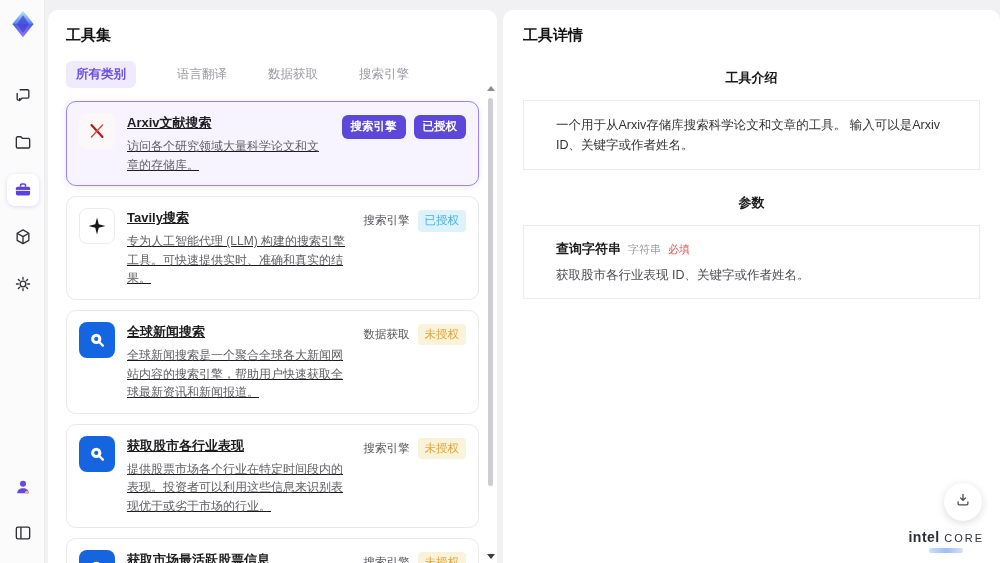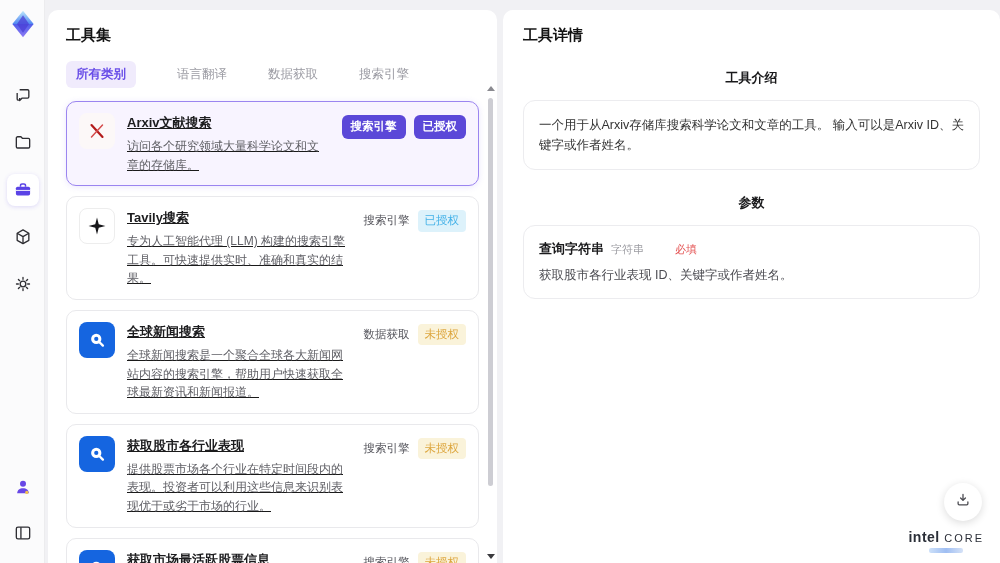--- a/index.html
+++ b/index.html
@@ -48,26 +48,26 @@
   .badge.style-blue{background:#ddf2fb;color:#45b2e8;padding:5px 7px;border-radius:4px;}
   .badge.style-warn{background:#faf3da;color:#dda63e;padding:5px 7px;border-radius:4px;}
   
   .scrollbar{position:absolute;right:2px;top:76px;bottom:4px;width:9px;}
   .scroll-arrow{position:absolute;left:1px;width:0;height:0;border-left:4px solid transparent;border-right:4px solid transparent;}
   .scroll-arrow.up{top:0;border-bottom:5px solid #8a8a90;}
   .scroll-arrow.down{bottom:0;border-top:5px solid #3a3a3e;}
   .scroll-thumb{position:absolute;left:2px;top:12px;height:82%;width:5px;background:#cdcdd3;border-radius:3px;cursor:grab;}
   
   .section-head{font-size:13px;font-weight:bold;color:#19191b;margin-top:24px;text-align:center;}
-  .detail-box{margin-top:13px;border:1px solid #ececef;border-radius:12px;background:#fff;padding:14px 15px;}
+  .detail-box{margin-top:13px;border:1px solid #ececef;border-radius:0;background:#fff;padding:14px 32px;}
   .intro-text{font-size:12.5px;color:#333;line-height:1.6;}
   .param-line{display:flex;align-items:baseline;gap:7px;}
   .param-name{font-size:13px;font-weight:bold;color:#1c1c1e;}
   .param-type{font-size:11px;color:#9a9aa0;}
-  .param-required{font-size:11px;color:#e45454;margin-left:24px;}
+  .param-required{font-size:11px;color:#e45454;}
   .param-desc{font-size:12.5px;color:#4c4c52;margin-top:9px;}
   
   .fab{position:absolute;right:18px;bottom:42px;width:38px;height:38px;border-radius:50%;background:#fff;
        box-shadow:0 2px 8px rgba(0,0,0,.14);display:flex;align-items:center;justify-content:center;cursor:pointer;z-index:9;}
   .brand{position:absolute;right:16px;bottom:10px;text-align:center;z-index:9;color:#2b2f38;}
   .brand .b1{font-size:14px;font-weight:bold;letter-spacing:.5px;}
   .brand .b2{font-size:11px;letter-spacing:2px;font-weight:normal;}
   .brand-bar{width:34px;height:5px;margin:2px auto 0;border-radius:2px;
              background:linear-gradient(90deg,#bcd6f7,#7fa8ee,#c7d8f4);opacity:.75;}
 </style>

